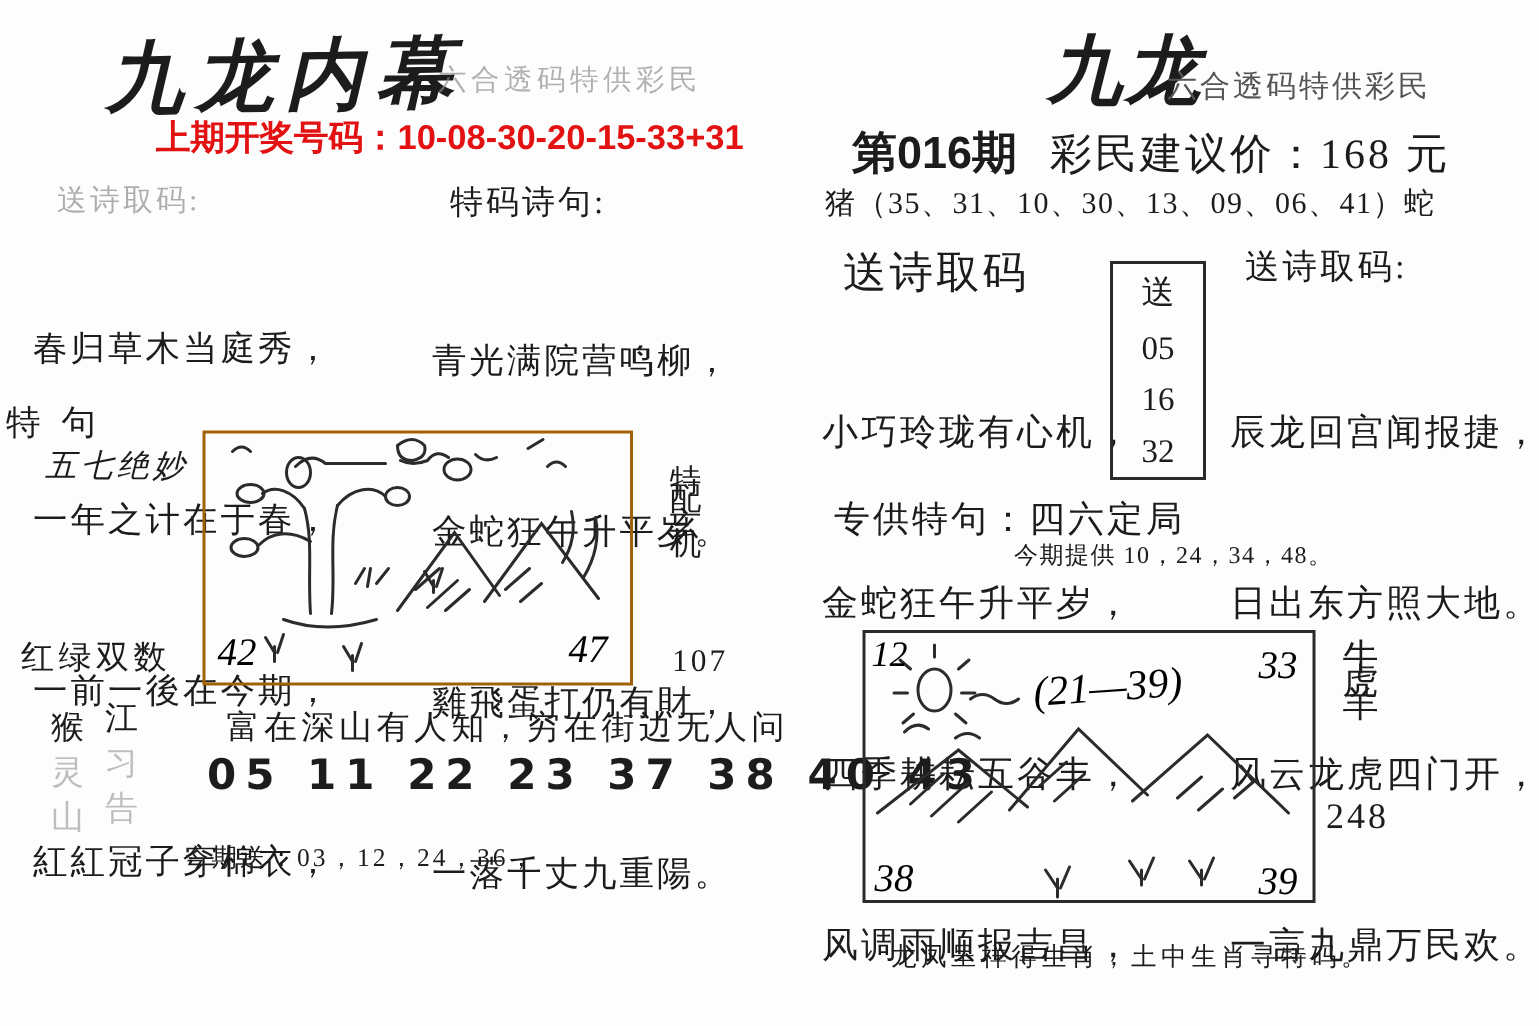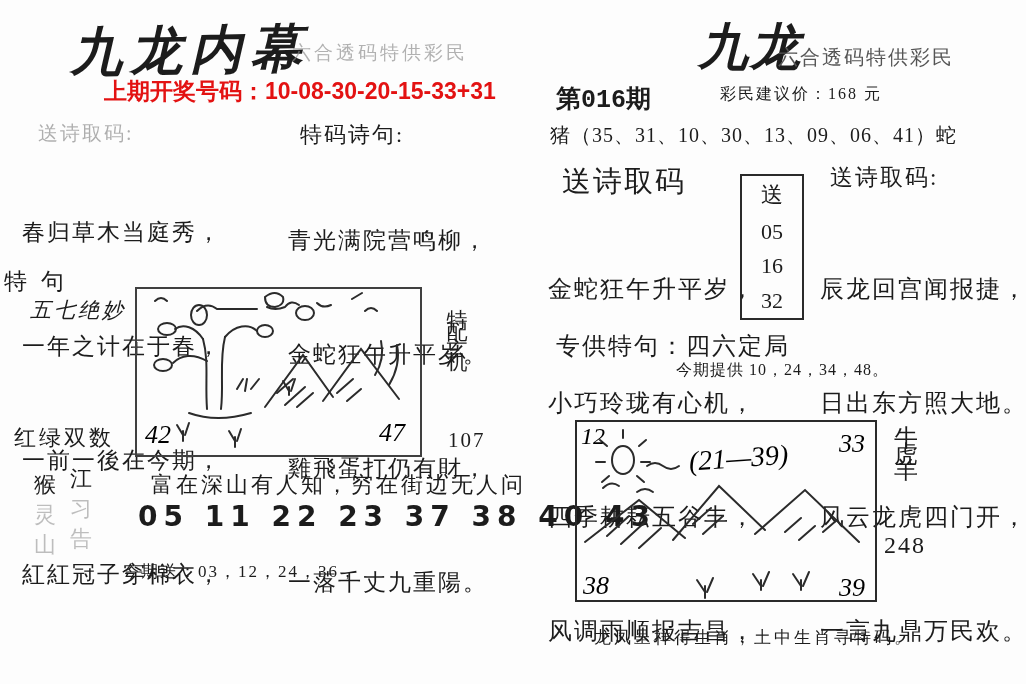--- a/index.html
+++ b/index.html
@@ -15,39 +15,39 @@
   .l-subtitle{left:292px;top:40px;font-size:19px;color:#8a8a8a;opacity:.65;letter-spacing:3px;}
   .red-line{left:104px;top:76px;font-size:23px;font-weight:bold;
     font-family:"Liberation Sans","DejaVu Sans",sans-serif;}
   .l-poem-head{left:38px;top:120px;font-size:20px;opacity:.35;letter-spacing:2px;}
   .poem{font-size:23px;line-height:38px;letter-spacing:2px;white-space:pre;}
   .l-poem-left{left:22px;top:138px;}
   .te-ju{left:4px;top:266px;font-size:23px;letter-spacing:14px;}
   .r-poem-head{left:300px;top:120px;font-size:22px;letter-spacing:2px;}
   .l-poem-right{left:288px;top:146px;}
   .wuqi{left:30px;top:296px;font-size:21px;font-style:italic;letter-spacing:3px;}
-  .sketch1{left:135px;top:287px;width:283px;height:166px;border:2px solid #404040;}
+  .sketch1{left:135px;top:287px;width:283px;height:166px;border:2px solid #a16207;}
   .honglv{left:14px;top:423px;font-size:22px;letter-spacing:3px;}
   .vert{writing-mode:vertical-rl;text-orientation:upright;font-size:21px;letter-spacing:14px;}
   .tepei{left:443px;top:292px;height:140px;}
   .num135{left:448px;top:428px;font-size:21px;letter-spacing:2px;}
   .zcolA{left:34px;top:470px;height:110px;font-size:22px;letter-spacing:12px;}
   .zcolA span,.zcolB span{display:block;}
   .zcolB{left:70px;top:464px;height:116px;font-size:22px;letter-spacing:12px;}
   .faint{opacity:.28;}
   .saying{left:122px;top:470px;font-size:22px;letter-spacing:3px;margin-left:29px;}
   .numline{left:138px;top:500px;font-size:28px;font-weight:bold;letter-spacing:6px;
     font-family:"DejaVu Sans","Liberation Sans",sans-serif;}
   .gift{left:122px;top:560px;font-size:17px;letter-spacing:2px;}
   
   .r-title{left:698px;top:14px;font-size:50px;font-weight:bold;font-style:italic;letter-spacing:2px;}
   .r-subtitle{left:778px;top:44px;font-size:20px;color:#555;letter-spacing:2px;}
-  .issue{left:556px;top:82px;font-size:25px;font-weight:bold;
-    font-family:Liberation Mono, monospace;}
-  .price{left:720px;top:84px;font-size:16px;letter-spacing:2px;}
+  .issue{left:568px;top:82px;font-size:30px;font-weight:bold;
+    font-family:Liberation Sans, sans-serif;}
+  .price{left:700px;top:84px;font-size:28px;letter-spacing:2px;}
   .zline{left:550px;top:122px;font-size:20px;letter-spacing:1px;}
   .r-poemhead-l{left:562px;top:162px;font-size:29px;letter-spacing:2px;}
   .r-poemhead-r{left:830px;top:162px;font-size:23px;letter-spacing:2px;}
   .r-poem-l{left:548px;top:194px;font-size:24px;line-height:38px;}
   .r-poem-r{left:820px;top:194px;font-size:24px;line-height:38px;}
   .songbox{left:740px;top:174px;width:60px;height:142px;border:2px solid #2a2a2a;
     display:flex;flex-direction:column;align-items:center;justify-content:space-around;
     font-size:22px;}
   .teju2{left:556px;top:330px;font-size:24px;letter-spacing:2px;}
   .tigong{left:676px;top:360px;font-size:16px;letter-spacing:1px;}
@@ -141,22 +141,22 @@
 <div class="abs r-title">九龙</div>
 <div class="abs r-subtitle">六合透码特供彩民</div>
 <div class="abs issue">第016期</div>
 <div class="abs price">彩民建议价：168 元</div>
 <div class="abs zline">猪（35、31、10、30、13、09、06、41）蛇</div>
 
 <div class="abs r-poemhead-l">送诗取码</div>
 <div class="abs r-poemhead-r">送诗取码:</div>
 
 <div class="abs poem r-poem-l">
+  <div>小巧玲珑有心机，</div>
   <div>金蛇狂午升平岁，</div>
-  <div>小巧玲珑有心机，</div>
   <div>四季耕耘五谷丰，</div>
   <div>风调雨顺报吉昌，</div>
 </div>
 
 <div class="abs songbox">
   <span>送</span>
   <span>05</span>
   <span>16</span>
   <span>32</span>
 </div>

